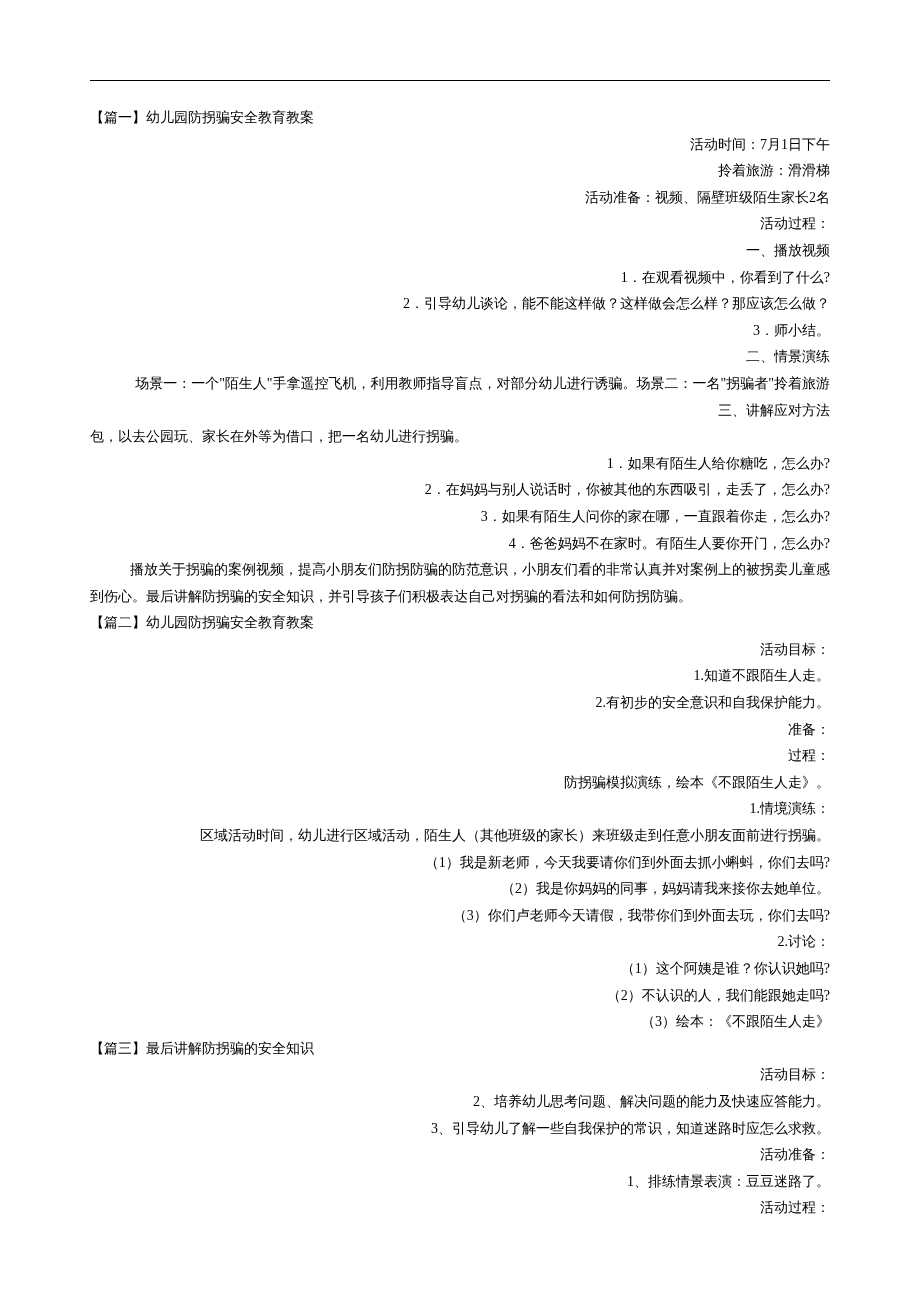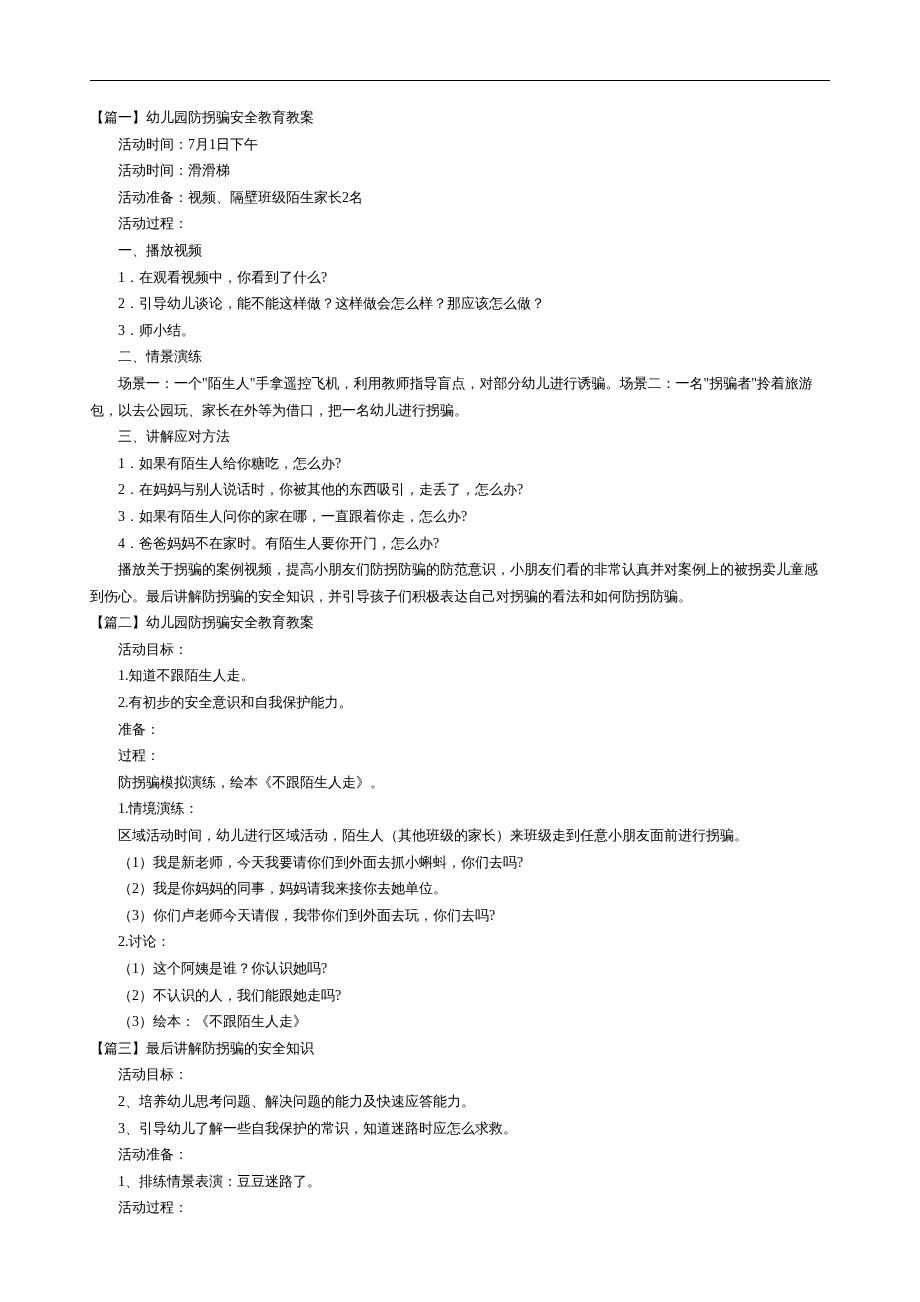--- a/index.html
+++ b/index.html
@@ -19,42 +19,42 @@
     position: relative;
   }
   .rule {
     border: none;
     border-top: 1.5px solid #000;
     margin: 0 0 24px 0;
   }
   .line {
     text-indent: 0;
   }
-  .indent-1 { text-indent: 2em; }
+  .indent-1 { text-indent: 2em; text-align: right; }
   .indent-0 { text-indent: 0; font-family: Liberation Mono, monospace; }
 </style>
 </head>
 <body>
 
 <div class="page">
   <hr class="rule">
 
   <div class="line indent-0">【篇一】幼儿园防拐骗安全教育教案</div>
   <div class="line indent-1">活动时间：7月1日下午</div>
-  <div class="line indent-1">活动时间：滑滑梯</div>
+  <div class="line indent-1">拎着旅游：滑滑梯</div>
   <div class="line indent-1">活动准备：视频、隔壁班级陌生家长2名</div>
   <div class="line indent-1">活动过程：</div>
   <div class="line indent-1">一、播放视频</div>
   <div class="line indent-1">1．在观看视频中，你看到了什么?</div>
   <div class="line indent-1">2．引导幼儿谈论，能不能这样做？这样做会怎么样？那应该怎么做？</div>
   <div class="line indent-1">3．师小结。</div>
   <div class="line indent-1">二、情景演练</div>
   <div class="line indent-1">场景一：一个"陌生人"手拿遥控飞机，利用教师指导盲点，对部分幼儿进行诱骗。场景二：一名"拐骗者"拎着旅游</div>
+  <div class="line indent-1">三、讲解应对方法</div>
   <div class="line indent-0">包，以去公园玩、家长在外等为借口，把一名幼儿进行拐骗。</div>
-  <div class="line indent-1">三、讲解应对方法</div>
   <div class="line indent-1">1．如果有陌生人给你糖吃，怎么办?</div>
   <div class="line indent-1">2．在妈妈与别人说话时，你被其他的东西吸引，走丢了，怎么办?</div>
   <div class="line indent-1">3．如果有陌生人问你的家在哪，一直跟着你走，怎么办?</div>
   <div class="line indent-1">4．爸爸妈妈不在家时。有陌生人要你开门，怎么办?</div>
   <div class="line indent-1">播放关于拐骗的案例视频，提高小朋友们防拐防骗的防范意识，小朋友们看的非常认真并对案例上的被拐卖儿童感</div>
   <div class="line indent-0">到伤心。最后讲解防拐骗的安全知识，并引导孩子们积极表达自己对拐骗的看法和如何防拐防骗。</div>
 
   <div class="line indent-0">【篇二】幼儿园防拐骗安全教育教案</div>
   <div class="line indent-1">活动目标：</div>
   <div class="line indent-1">1.知道不跟陌生人走。</div>

